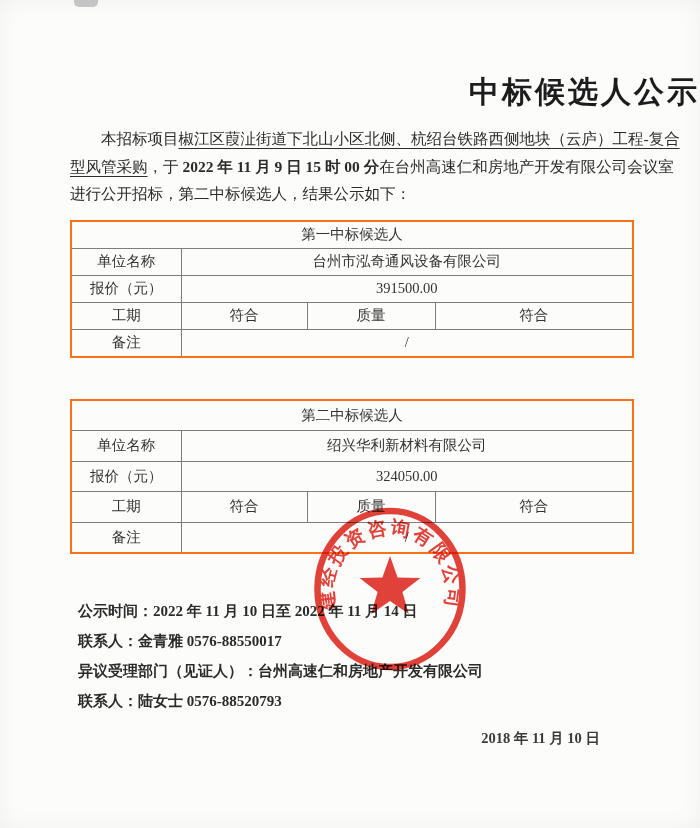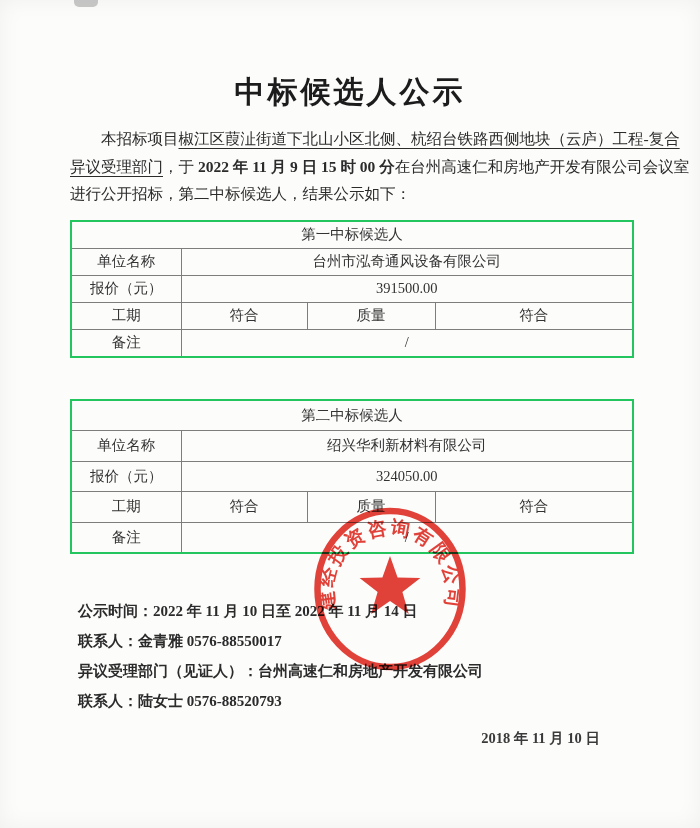--- a/index.html
+++ b/index.html
@@ -15,21 +15,21 @@
     width:700px;height:828px;
     background:#fcfcfb;
     box-shadow:inset 0 0 22px rgba(0,0,0,0.05);
   }
   .scan-artifact{
     position:absolute;top:0;left:74px;width:24px;height:7px;
     background:#9a9a9a;opacity:.55;border-radius:0 0 5px 5px;
   }
   .doc-title{
     padding-top:74px;
-    text-align:center;
+    text-align:right;
     font-family:"Liberation Sans", sans-serif;
     font-size:30px;
     font-weight:bold;
     color:#1c1c1c;
     letter-spacing:3px;
     line-height:36px;
   }
   .intro{
     width:580px;
     margin:15px auto 0 70px;
@@ -58,21 +58,21 @@
     color:#333;
   }
   table.candidate.first{ margin-top:12px; }
   table.candidate.second{ margin-top:41px; }
   table.candidate td{
     border:1px solid #7d7d7d;
     text-align:center;
     padding:0 4px;
     overflow:hidden;
   }
-  table.candidate{ border:2px solid #22c55e; }
+  table.candidate{ border:2px solid #f97316; }
   table.first td{ height:26px; }
   table.second td{ height:29.5px; }
   .footer{
     margin:42px 0 0 78px;
     font-size:15px;
     font-weight:bold;
     color:#2b2b2b;
     line-height:30px;
   }
   .footer .fline{ white-space:nowrap; }
@@ -98,21 +98,21 @@
 <body>
 
 <div class="page">
 
   <div class="scan-artifact"></div>
 
   <div class="doc-title">中标候选人公示</div>
 
   <div class="intro">
     <div class="line indent"><span>本招标项目</span><span class="u">椒江区葭沚街道下北山小区北侧、杭绍台铁路西侧地块（云庐）工程-复合</span></div>
-    <div class="line"><span class="u">异议受理部门</span><span>，于 </span><span class="b">2022 年 11 月 9 日 15 时 00 分</span><span>在台州高速仁和房地产开发有限公司会议室</span></div>
+    <div class="line"><span class="u">型风管采购</span><span>，于 </span><span class="b">2022 年 11 月 9 日 15 时 00 分</span><span>在台州高速仁和房地产开发有限公司会议室</span></div>
     <div class="line last"><span>进行公开招标，第二中标候选人，结果公示如下：</span></div>
   </div>
 
   <table class="candidate first">
     <colgroup>
         <col style="width:110px">
         <col style="width:126px">
         <col style="width:128px">
         <col style="width:198px">
       </colgroup>

